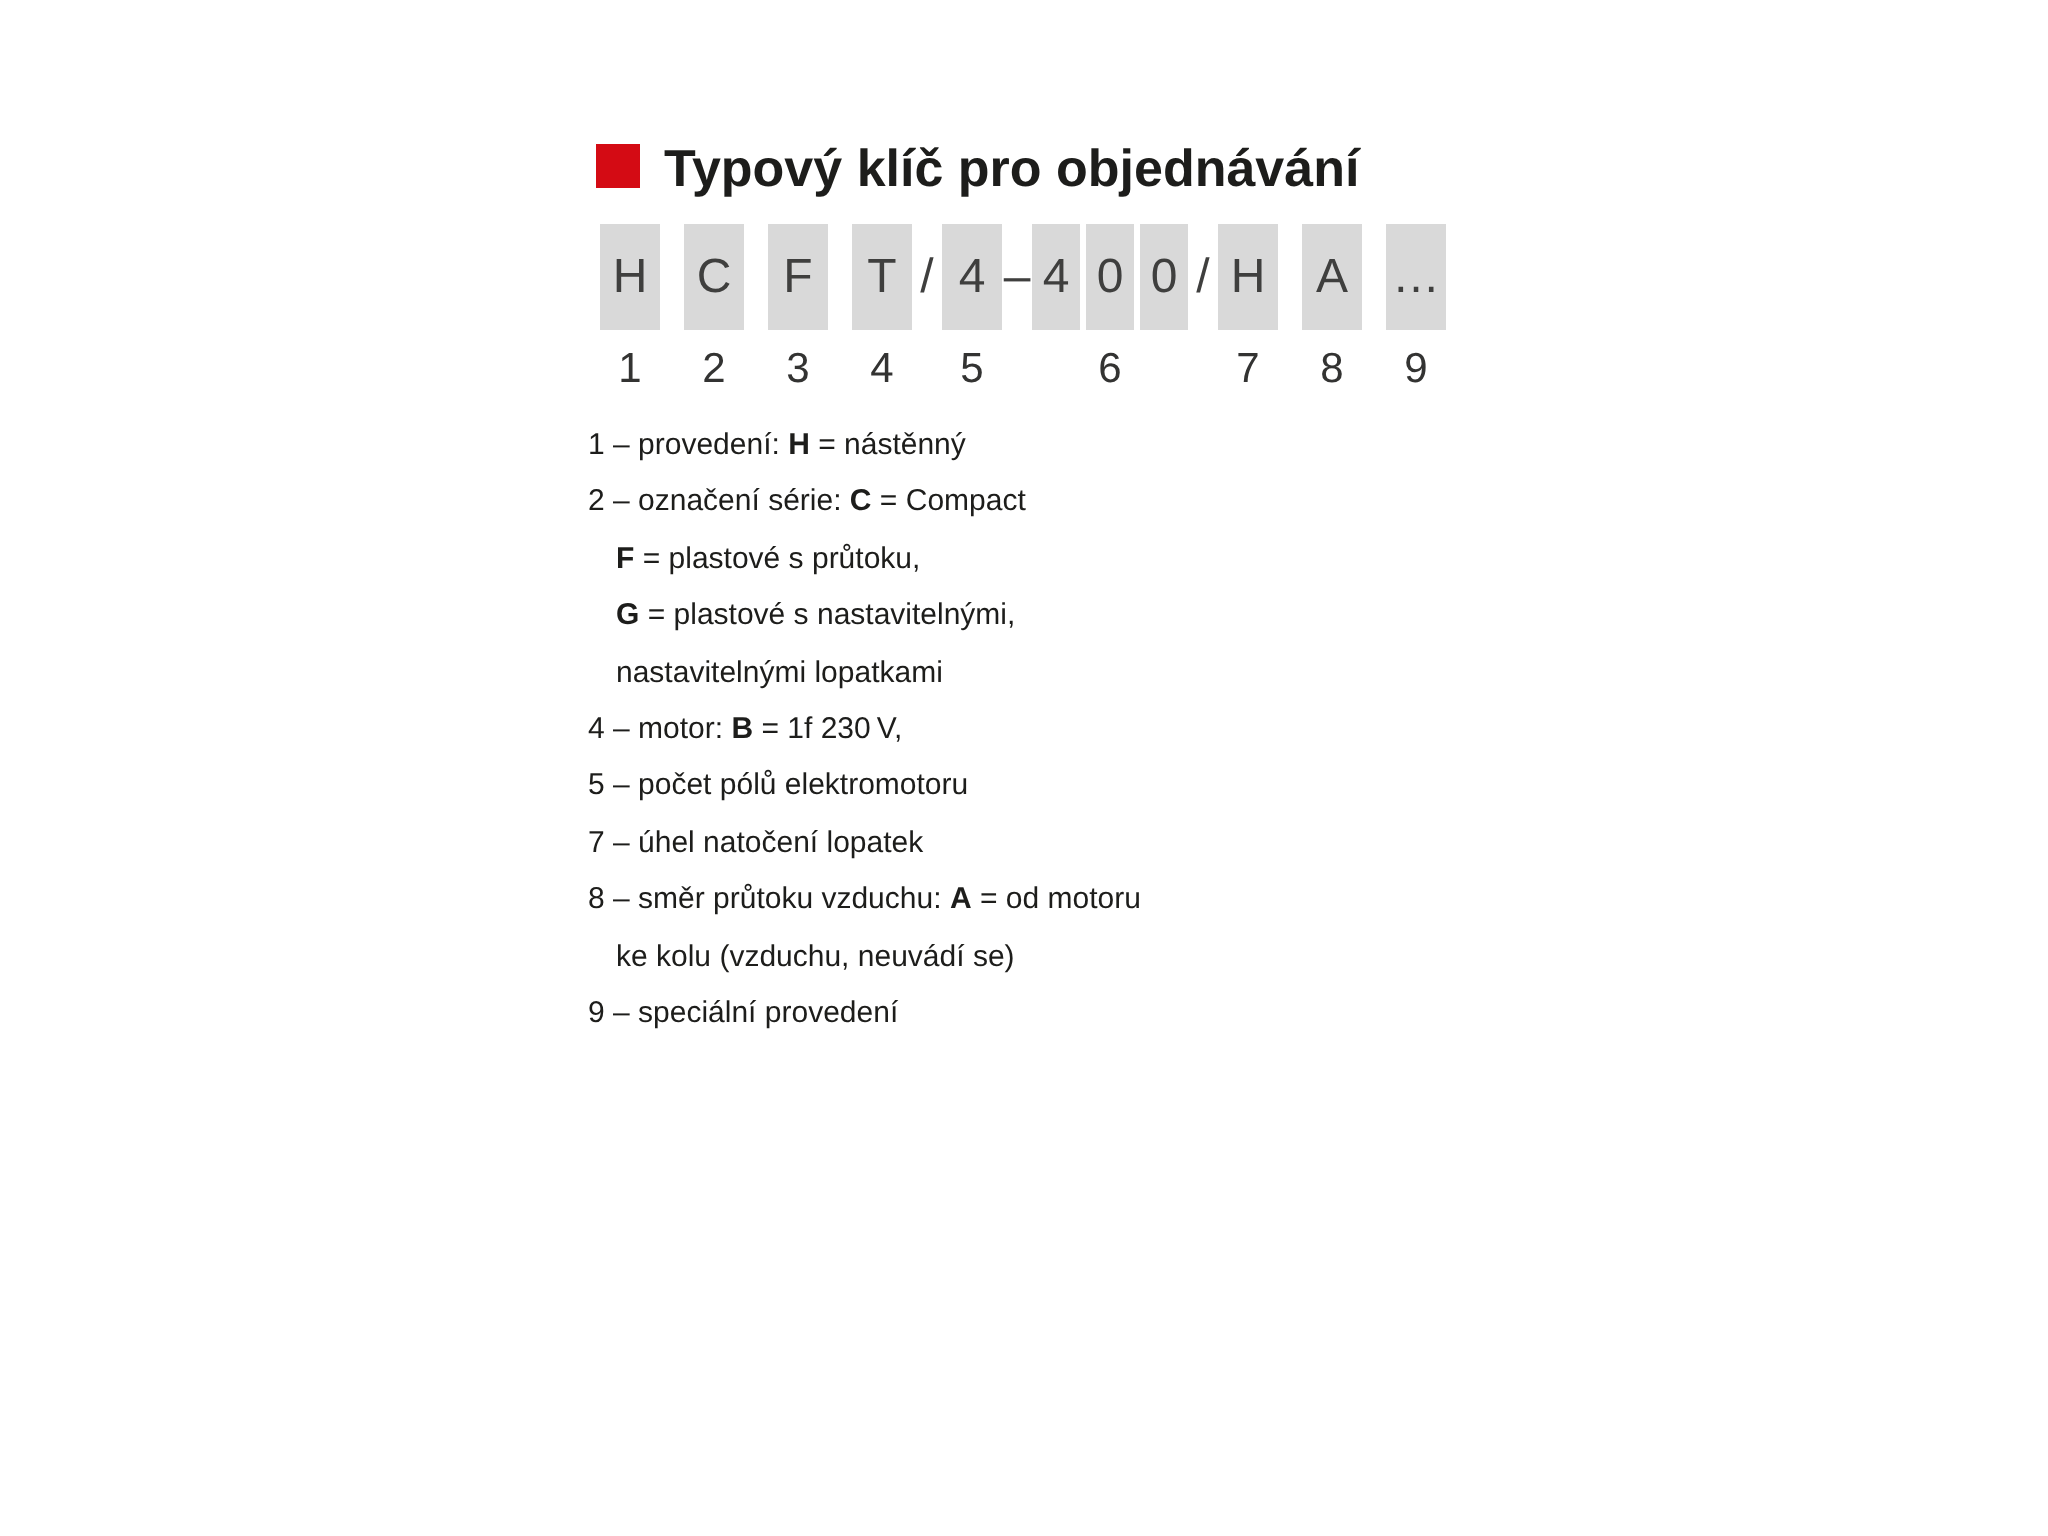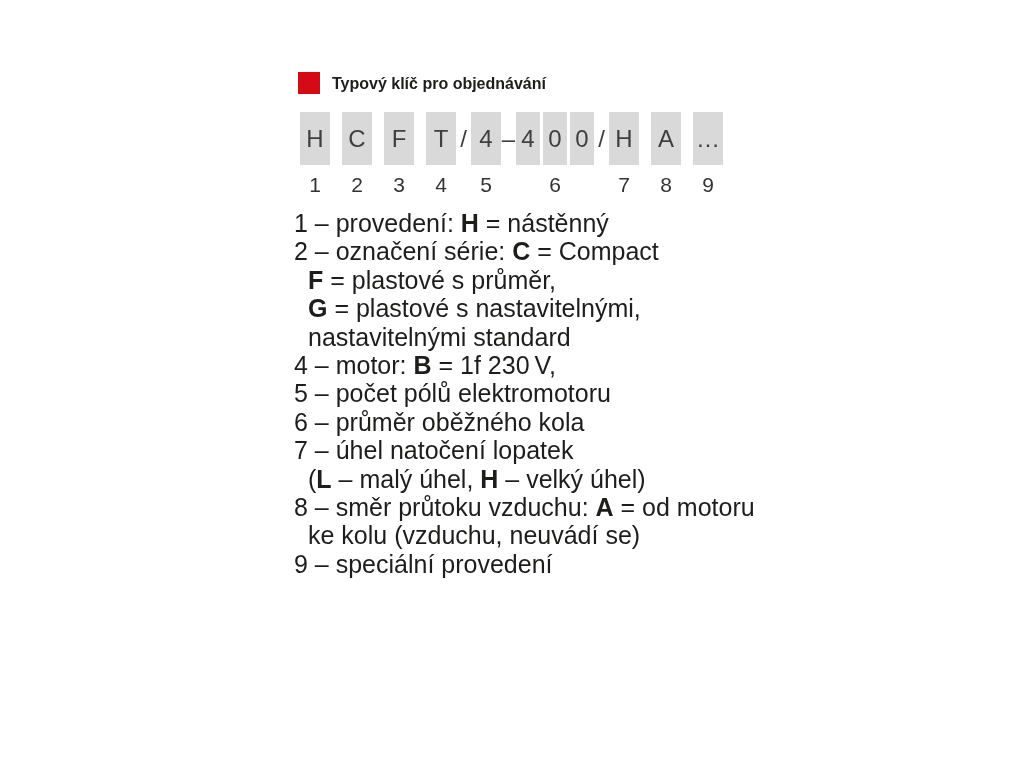--- a/index.html
+++ b/index.html
@@ -9,42 +9,42 @@
     color: #1d1d1b;
     overflow: hidden;
   }
   .canvas { position: relative; width: 1024px; height: 768px; background: #ffffff; }
 
   
   .header { position: absolute; left: 298px; top: 72px; display: flex; align-items: flex-start; }
   .red-square { width: 22px; height: 22px; background: #d40b14; flex: 0 0 auto; }
   .title {
     margin-left: 12px;
-    font-size: 16px; font-weight: bold; line-height: 24px;
+    font-size: 26px; font-weight: bold; line-height: 24px;
     white-space: nowrap; color: #1d1d1b;
   }
 
   
   .key-row { position: absolute; left: 300px; top: 112px; display: flex; align-items: flex-start; }
   .key-col { display: flex; flex-direction: column; align-items: center; }
   .box-group { display: flex; gap: 3px; }
   .key-box {
     width: 30px; height: 53px; background: #d9d9d9;
     text-align: center; line-height: 53px;
     font-size: 24px; color: #3f3f3e; white-space: nowrap;
   }
   .key-box.narrow { width: 24px; }
   .key-sep {
     width: 15px; height: 53px; line-height: 53px;
     text-align: center; font-size: 24px; color: #3f3f3e; flex: 0 0 auto;
   }
   .key-num { margin-top: 9px; font-size: 21px; line-height: 22px; color: #333332; }
 
   
-  .legend { position: absolute; left: 294px; top: 209px; font-size: 25px; line-height: 28.4px; }
+  .legend { position: absolute; left: 294px; top: 209px; font-size: 15px; line-height: 28.4px; }
   .legend-line { white-space: nowrap; }
   .legend-line.indent { padding-left: 14px; }
   .legend-line b { font-weight: bold; }
 </style>
 </head>
 <body>
 
 <div class="canvas">
 
   <div class="header">
@@ -110,26 +110,24 @@
         <div class="box-group">
           <div class="key-box">…</div>
         </div>
         <div class="key-num">9</div>
       </div>
     </div>
 
   <div class="legend">
       <div class="legend-line"><span>1 – provedení: </span><b>H</b><span> = nástěnný</span></div>
       <div class="legend-line"><span>2 – označení série: </span><b>C</b><span> = Compact</span></div>
-      <div class="legend-line indent"><b>F</b><span> = plastové s průměr,</span></div>
+      <div class="legend-line indent"><b>F</b><span> = plastové s průtoku,</span></div>
       <div class="legend-line indent"><b>G</b><span> = plastové s nastavitelnými,</span></div>
-      <div class="legend-line indent"><span>nastavitelnými standard</span></div>
+      <div class="legend-line indent"><span>nastavitelnými lopatkami</span></div>
       <div class="legend-line"><span>4 – motor: </span><b>B</b><span> = 1f 230 V,</span></div>
       <div class="legend-line"><span>5 – počet pólů elektromotoru</span></div>
-      <div class="legend-line"><span>6 – průměr oběžného kola</span></div>
       <div class="legend-line"><span>7 – úhel natočení lopatek</span></div>
-      <div class="legend-line indent"><span>(</span><b>L</b><span> – malý úhel, </span><b>H</b><span> – velký úhel)</span></div>
       <div class="legend-line"><span>8 – směr průtoku vzduchu: </span><b>A</b><span> = od motoru</span></div>
       <div class="legend-line indent"><span>ke kolu (vzduchu, neuvádí se)</span></div>
       <div class="legend-line"><span>9 – speciální provedení</span></div>
     </div>
 
 </div>
 
 </body></html>

